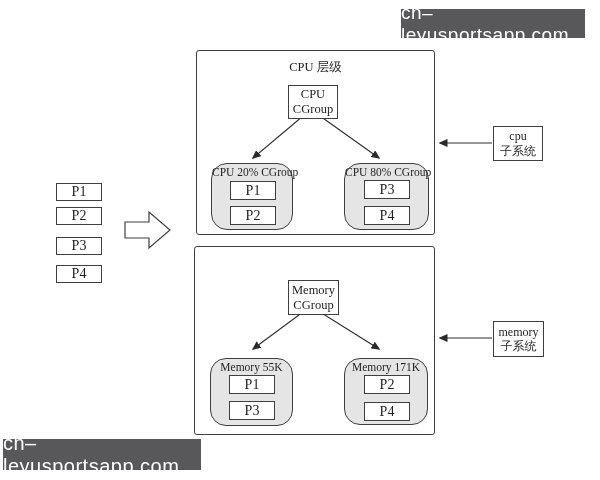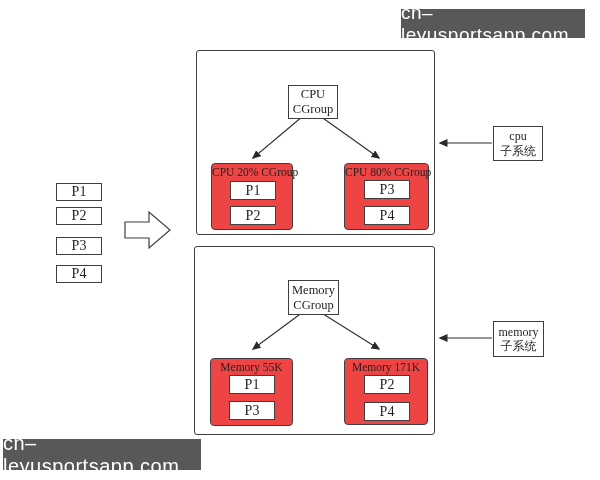--- a/index.html
+++ b/index.html
@@ -55,22 +55,22 @@
     border: 1px solid var(--line, #3f3f3f);
     background: #fff;
     display: flex; flex-direction: column;
     align-items: center; justify-content: center;
     font-size: 12.5px; line-height: 15px;
     text-align: center;
   }
   .group {
     position: absolute;
     border: 1px solid var(--line, #3f3f3f);
-    border-radius: 4px;
-    background: #ef4444;
+    border-radius: 16px;
+    background: #e5e5e5;
   }
   .group-label {
     position: absolute; left: 0; right: 0; top: 2px;
     text-align: center;
     font-size: 11.5px;
     white-space: nowrap;
   }
   .subsys {
     position: absolute;
     border: 1px solid var(--line, #3f3f3f);
@@ -107,20 +107,21 @@
 
   <div class="badge top">cn–leyusportsapp.com</div>
   <div class="badge bottom">cn–leyusportsapp.com</div>
 
   <div class="pbox" style="left:56px; top:183px;">P1</div>
   <div class="pbox" style="left:56px; top:207px;">P2</div>
   <div class="pbox" style="left:56px; top:237px;">P3</div>
   <div class="pbox" style="left:56px; top:265px;">P4</div>
 
   <div class="panel" style="left:196px; top:50px; width:237px; height:183px;">
+    <div class="panel-title" style="top:8px;">CPU 层级</div>
     <div class="rootbox" style="left:91px; top:34px; width:48px; height:32px;">
       <span>CPU</span>
       <span>CGroup</span>
     </div>
     <div class="group" style="left:14px; top:112px; width:80px; height:65px;">
       <div class="group-label">CPU 20% CGroup</div>
       <div class="pbox" style="left:18px; top:17px; width:44px; height:17px;">P1</div>
       <div class="pbox" style="left:18px; top:42px; width:44px; height:17px;">P2</div>
     </div>
     <div class="group" style="left:147px; top:112px; width:83px; height:65px;font-family:Liberation Serif, serif;">

